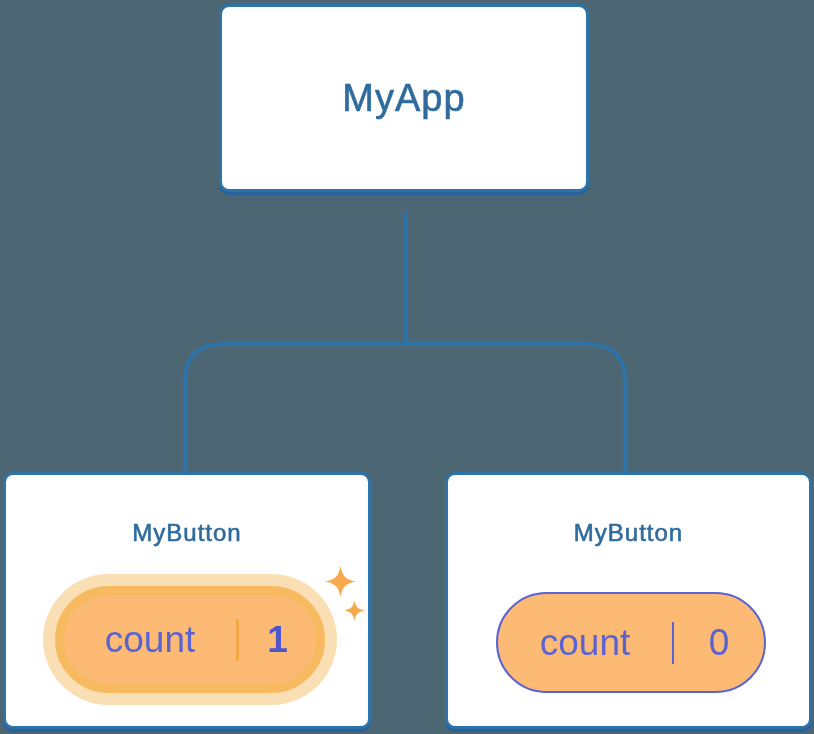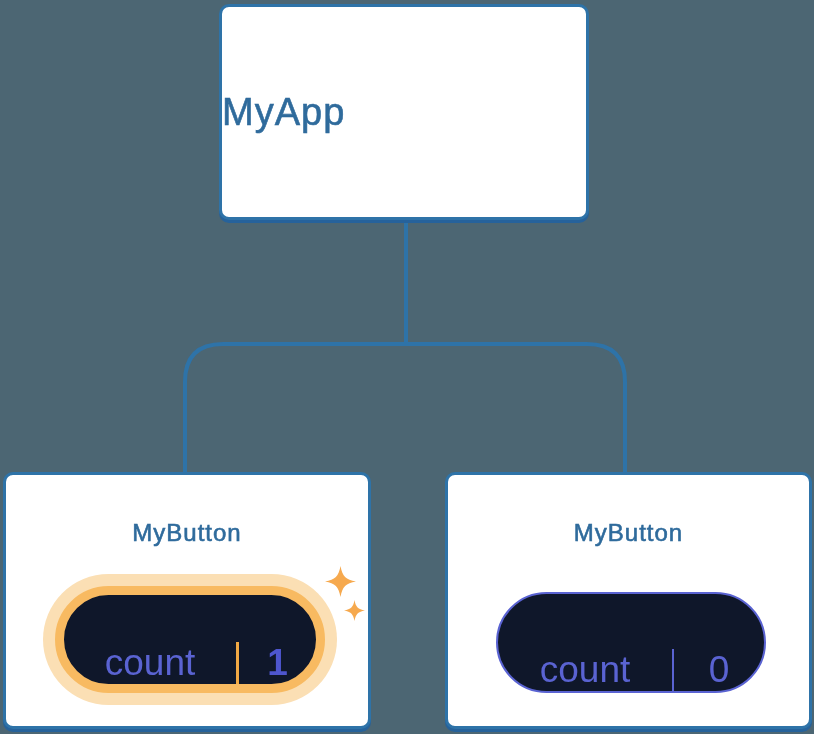--- a/index.html
+++ b/index.html
@@ -7,34 +7,34 @@
     width:814px;height:734px;position:relative;overflow:hidden;
     background:#4C6673;
     font-family:"Liberation Sans","DejaVu Sans",sans-serif;
   }
   svg.connectors{position:absolute;left:0;top:0;z-index:0;}
   .card{
     position:absolute;box-sizing:border-box;z-index:1;
     background:#FFFFFF;border:3px solid #2E73A8;border-radius:10px;
     box-shadow:0 3px 0 #26629B;
   }
-  #card-app{left:219px;top:4px;width:370px;height:216px;
-    display:flex;align-items:center;justify-content:flex-start;}
+  #card-app{left:219px;top:4px;width:370px;height:188px;
+    display:flex;align-items:center;justify-content:center;}
   #card-left{left:3px;top:472px;width:368px;height:257px;}
   #card-right{left:445px;top:472px;width:367px;height:257px;}
   .node-title{
     color:#2F6B9C;font-size:24px;letter-spacing:1px;font-weight:500;
     -webkit-text-stroke:0.6px #2F6B9C;
     text-align:center;white-space:nowrap;
   }
   #card-app .node-title{font-size:38px;}
   .btn-title{position:absolute;left:0;right:0;top:44px;}
   .pill{
-    position:absolute;box-sizing:border-box;background:#0f172a;
-    border-radius:999px;display:flex;align-items:flex-end;overflow:hidden;
+    position:absolute;box-sizing:border-box;background:#fdba74;
+    border-radius:999px;display:flex;align-items:center;overflow:hidden;
   }
   .pill-highlight{
     left:49px;top:111px;width:270px;height:107px;
     border:9px solid #F8BA61;
     box-shadow:0 0 0 12px #FBDFB4;
   }
   .pill-normal{
     left:48px;top:117px;width:270px;height:101px;
     border:2px solid #5A63D2;
   }

